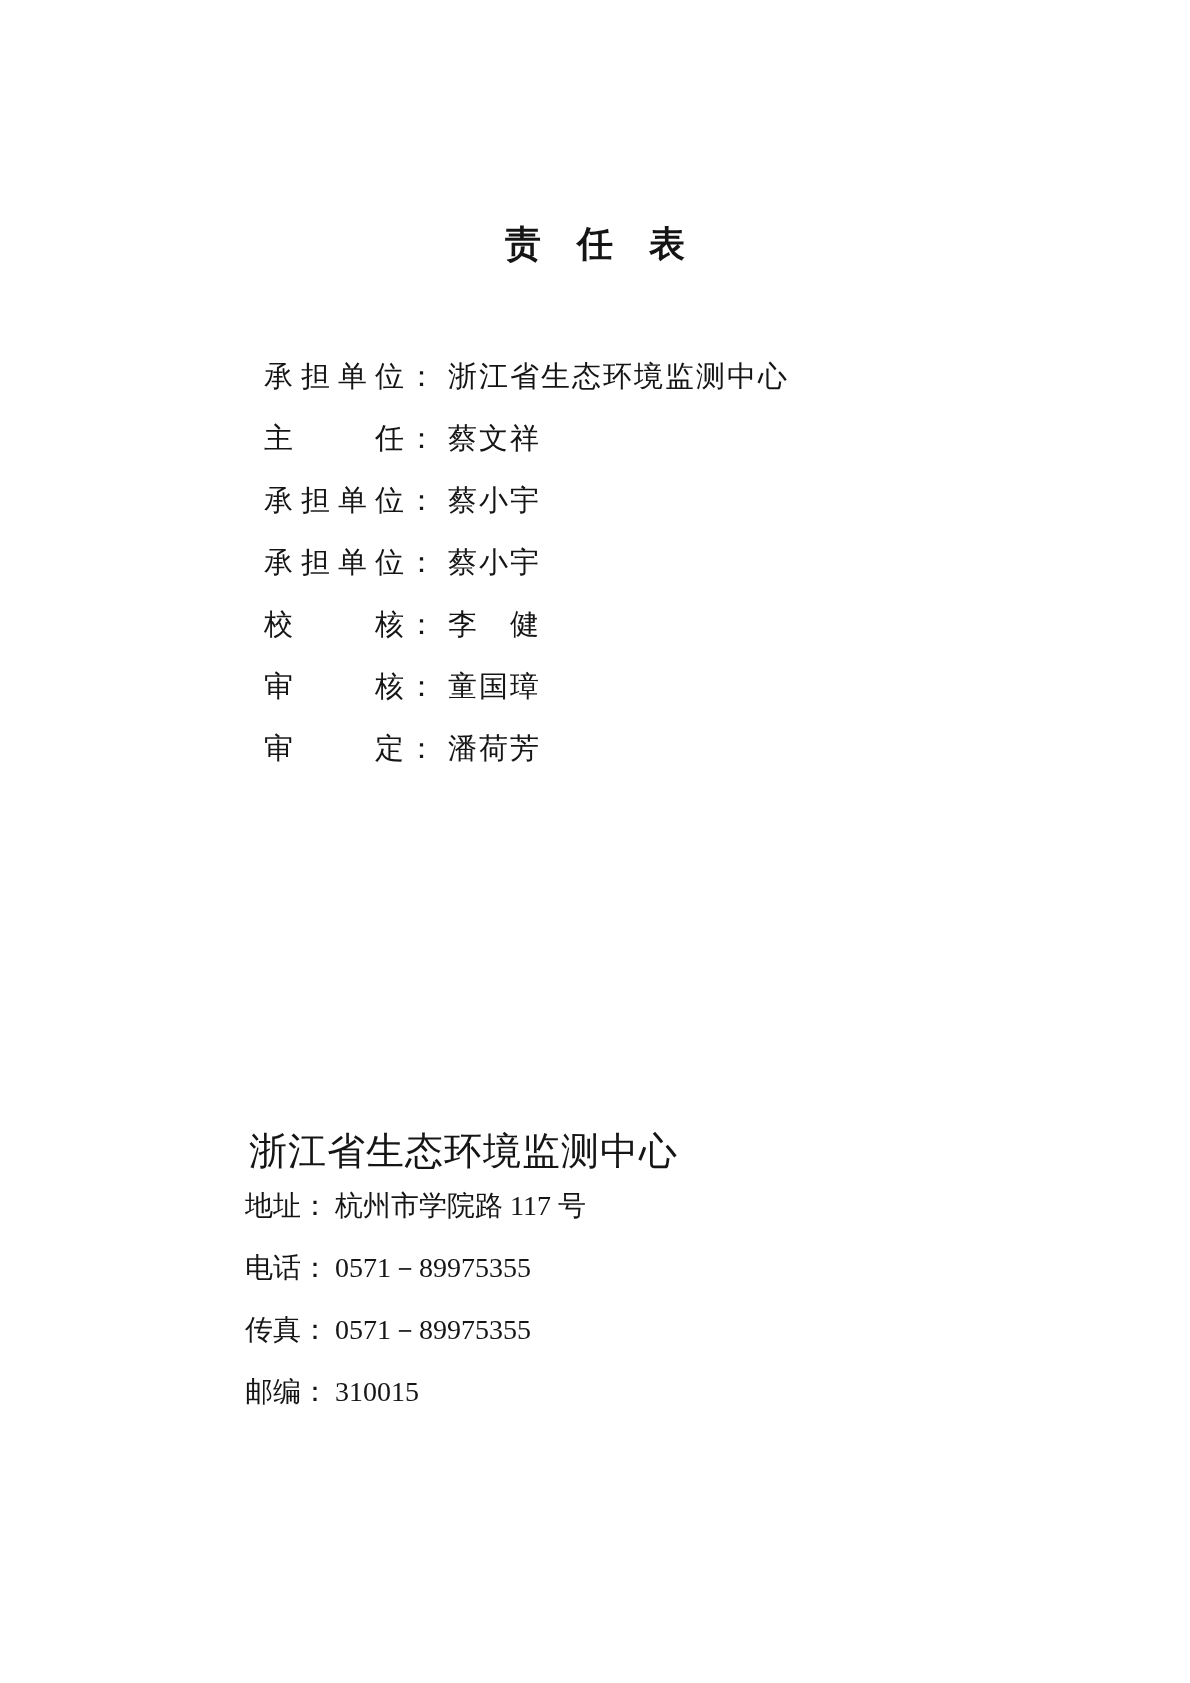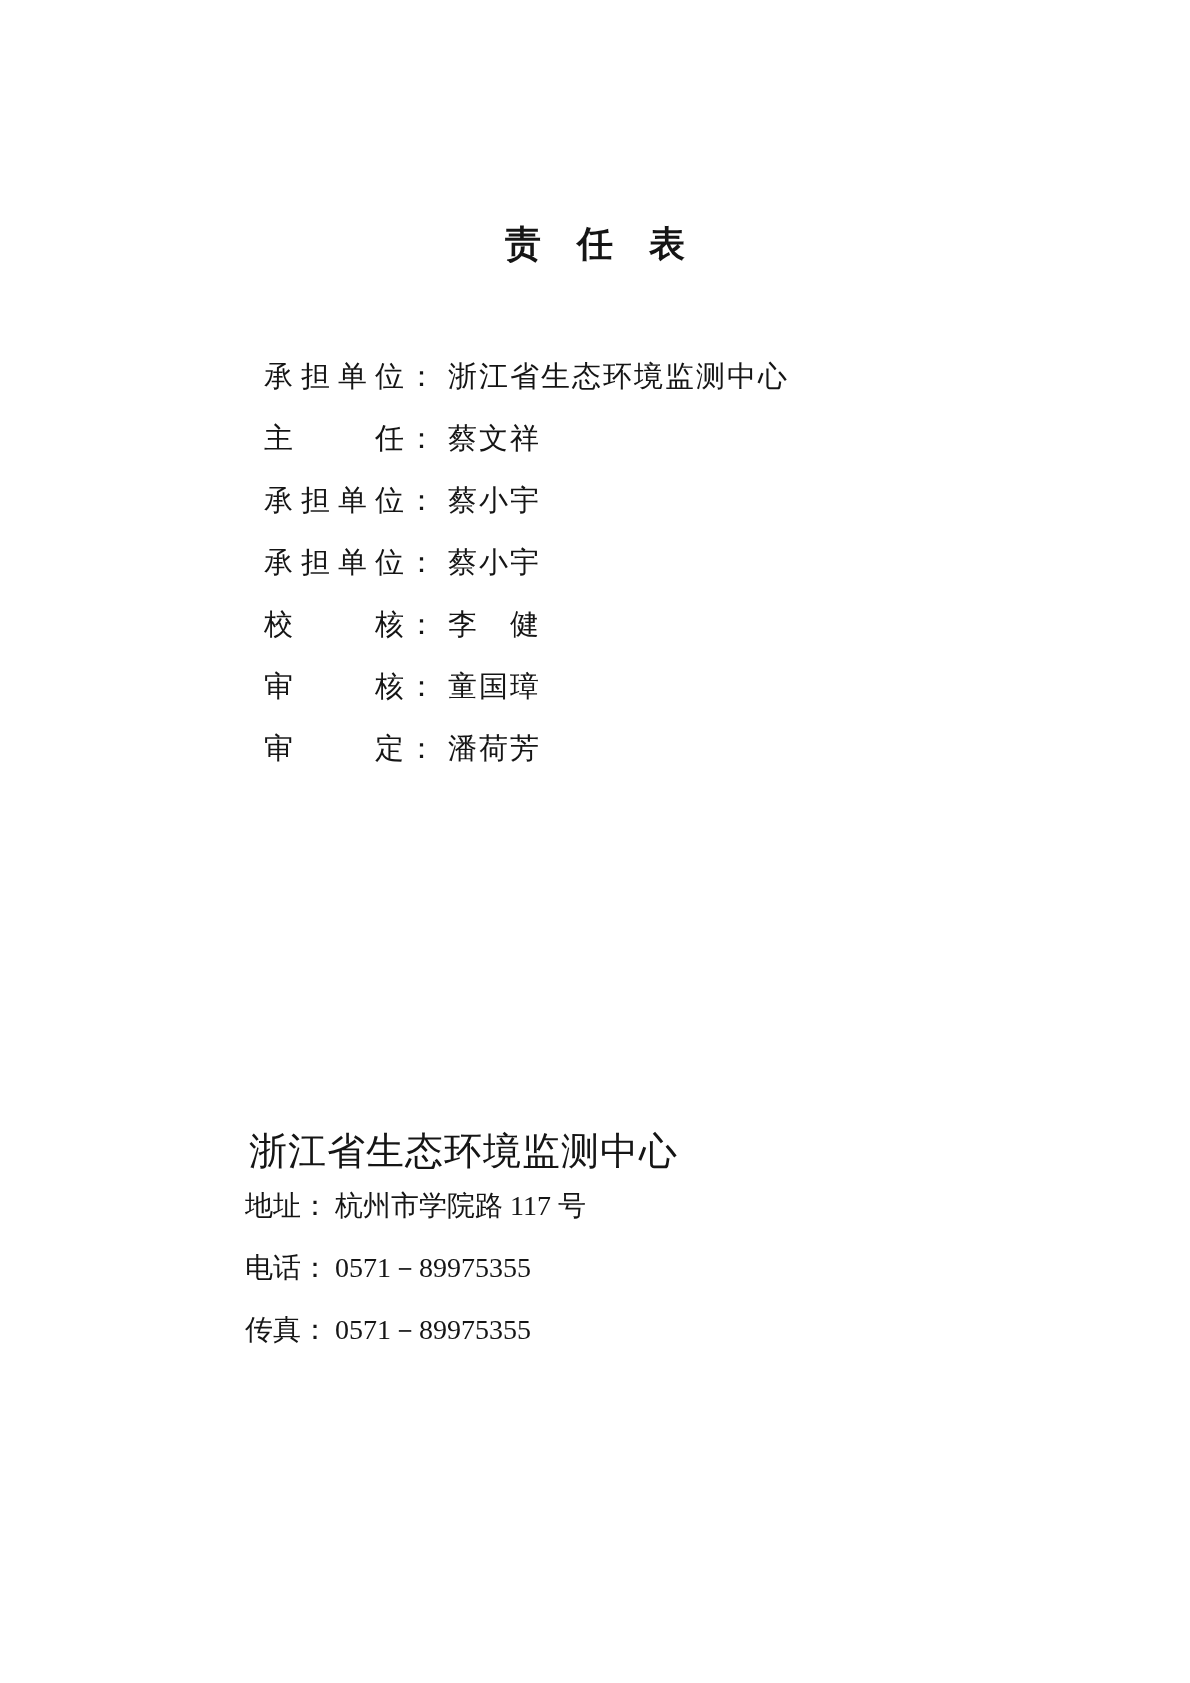--- a/index.html
+++ b/index.html
@@ -147,16 +147,20 @@
     <div class="contact-row">
       <span class="contact-label">电话：</span>
       <span class="contact-value">0571－89975355</span>
     </div>
 
     <div class="contact-row">
       <span class="contact-label">传真：</span>
       <span class="contact-value">0571－89975355</span>
     </div>
 
+    <div class="contact-row">
+      <span class="contact-label">邮编：</span>
+      <span class="contact-value">310015</span>
+    </div>
 
   </div>
 
 </div>
 
 </body></html>

